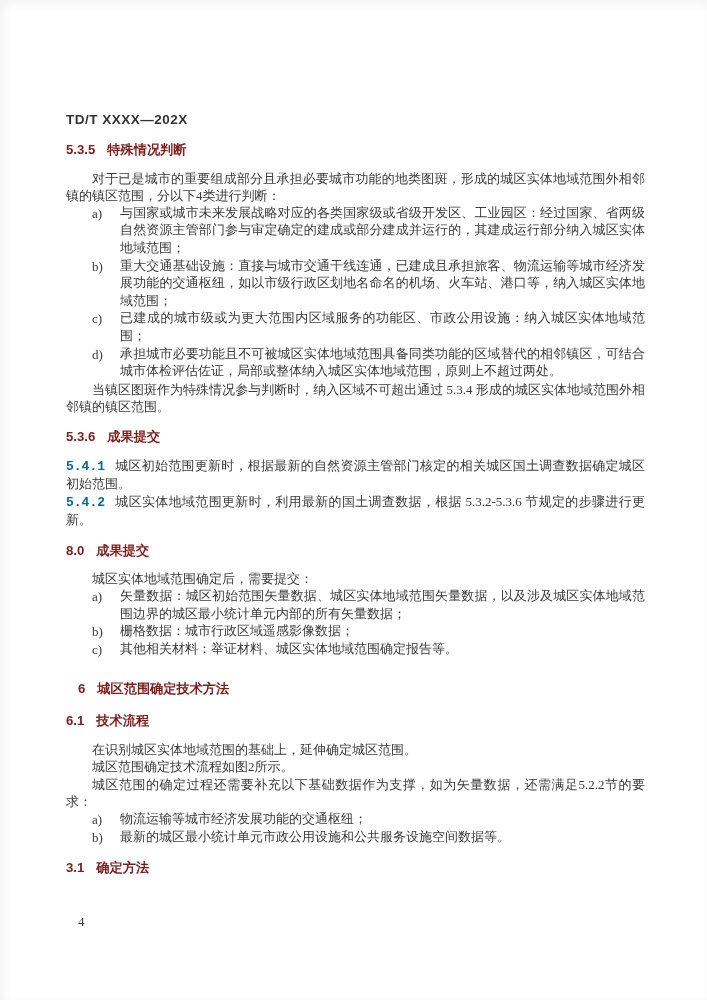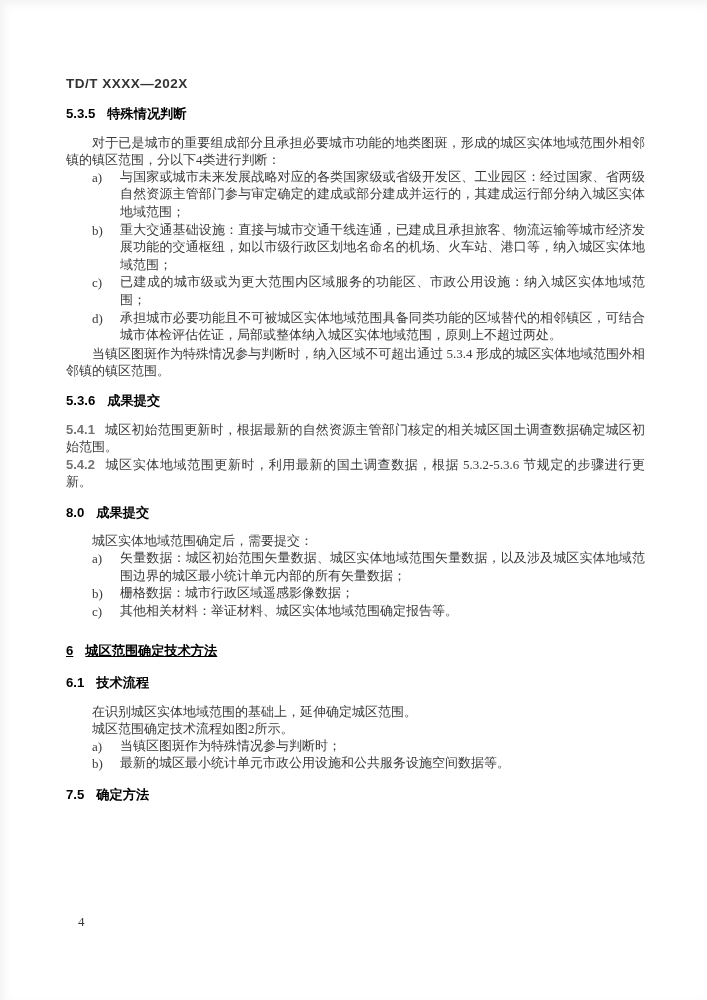--- a/index.html
+++ b/index.html
@@ -8,52 +8,52 @@
     width: 707px; height: 1000px;
     font-family: "Liberation Serif", "DejaVu Serif", serif;
     color: #3a3a3a;
     position: relative;
     overflow: hidden;
   }
   .page {
     position: absolute; inset: 0;
     background: #ffffff;
     box-shadow: inset 4px 4px 10px rgba(0,0,0,0.05);
-    padding: 76px 62px 0 66px;
+    padding: 112px 62px 0 66px;
   }
   .doc-header {
     font-family: "Liberation Sans", "DejaVu Sans", sans-serif;
     font-weight: bold;
     font-size: 13.5px;
     letter-spacing: 0.5px;
     color: #333333;
     margin-bottom: 14px;
   }
   .content {
     font-size: 13px;
     line-height: 17.6px;
     text-align: justify;
   }
   .h-clause, .h-sub, .h-chapter {
     font-family: "Liberation Sans", "DejaVu Sans", sans-serif;
     font-weight: bold;
-    color: #000000;
+    color: #7f1d1d;
     font-size: 13.2px;
     text-align: left;
   }
   .h-clause { margin: 12px 0 11px 0; }
   .h-sub { margin: 13px 0 11px 0; }
-  .h-chapter { margin: 22px 0 14px 0; text-decoration: underline; }
+  .h-chapter { margin: 22px 0 14px 12px; }
   .h-num { margin-right: 12px; }
   .para { text-indent: 2em; }
   .numbered-clause { margin: 0; }
   .clause-num {
-    font-family: Liberation Sans, sans-serif;
+    font-family: Liberation Mono, monospace;
     font-weight: bold;
-    color: #737373;
+    color: #0369a1;
     margin-right: 10px;
   }
   .list { list-style: none; }
   .list-item { display: flex; }
   .list-item .marker {
     flex: 0 0 28px;
     margin-left: 26px;
     text-align: left;
   }
   .list-item .item-text { flex: 1; text-align: justify; font-family: Liberation Mono, monospace; }
@@ -130,32 +130,33 @@
     <div class="h-chapter">
       <span class="h-num">6</span><span>城区范围确定技术方法</span>
     </div>
 
     <div class="h-sub">
       <span class="h-num">6.1</span><span>技术流程</span>
     </div>
     <p class="para">在识别城区实体地域范围的基础上，延伸确定城区范围。</p>
     <p class="para">城区范围确定技术流程如图2所示。</p>
 
+    <p class="para">城区范围的确定过程还需要补充以下基础数据作为支撑，如为矢量数据，还需满足5.2.2节的要求：</p>
     <div class="list">
       <div class="list-item">
         <span class="marker">a)</span>
-        <span class="item-text">当镇区图斑作为特殊情况参与判断时；</span>
+        <span class="item-text">物流运输等城市经济发展功能的交通枢纽；</span>
       </div>
       <div class="list-item">
         <span class="marker">b)</span>
         <span class="item-text">最新的城区最小统计单元市政公用设施和公共服务设施空间数据等。</span>
       </div>
     </div>
 
     <div class="h-sub">
-      <span class="h-num">7.5</span><span>确定方法</span>
+      <span class="h-num">3.1</span><span>确定方法</span>
     </div>
 
   </div>
 
   <div class="page-number">4</div>
 
 </div>
 
 </body></html>

